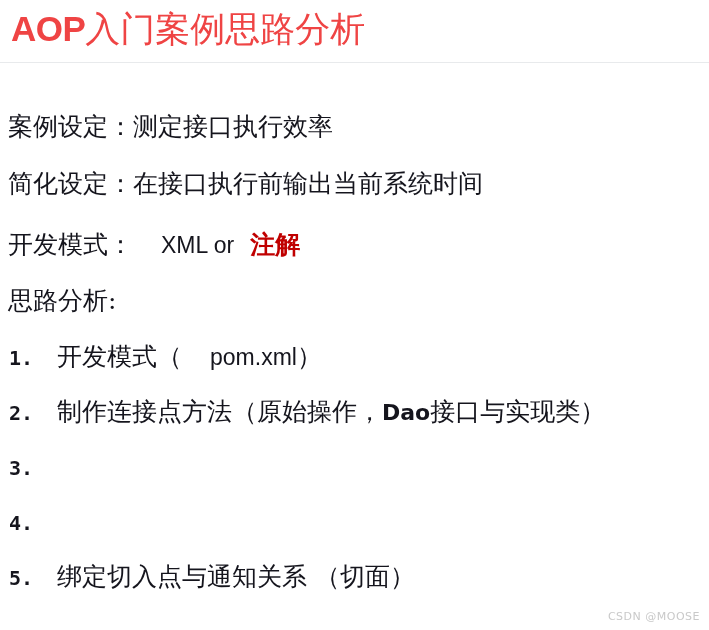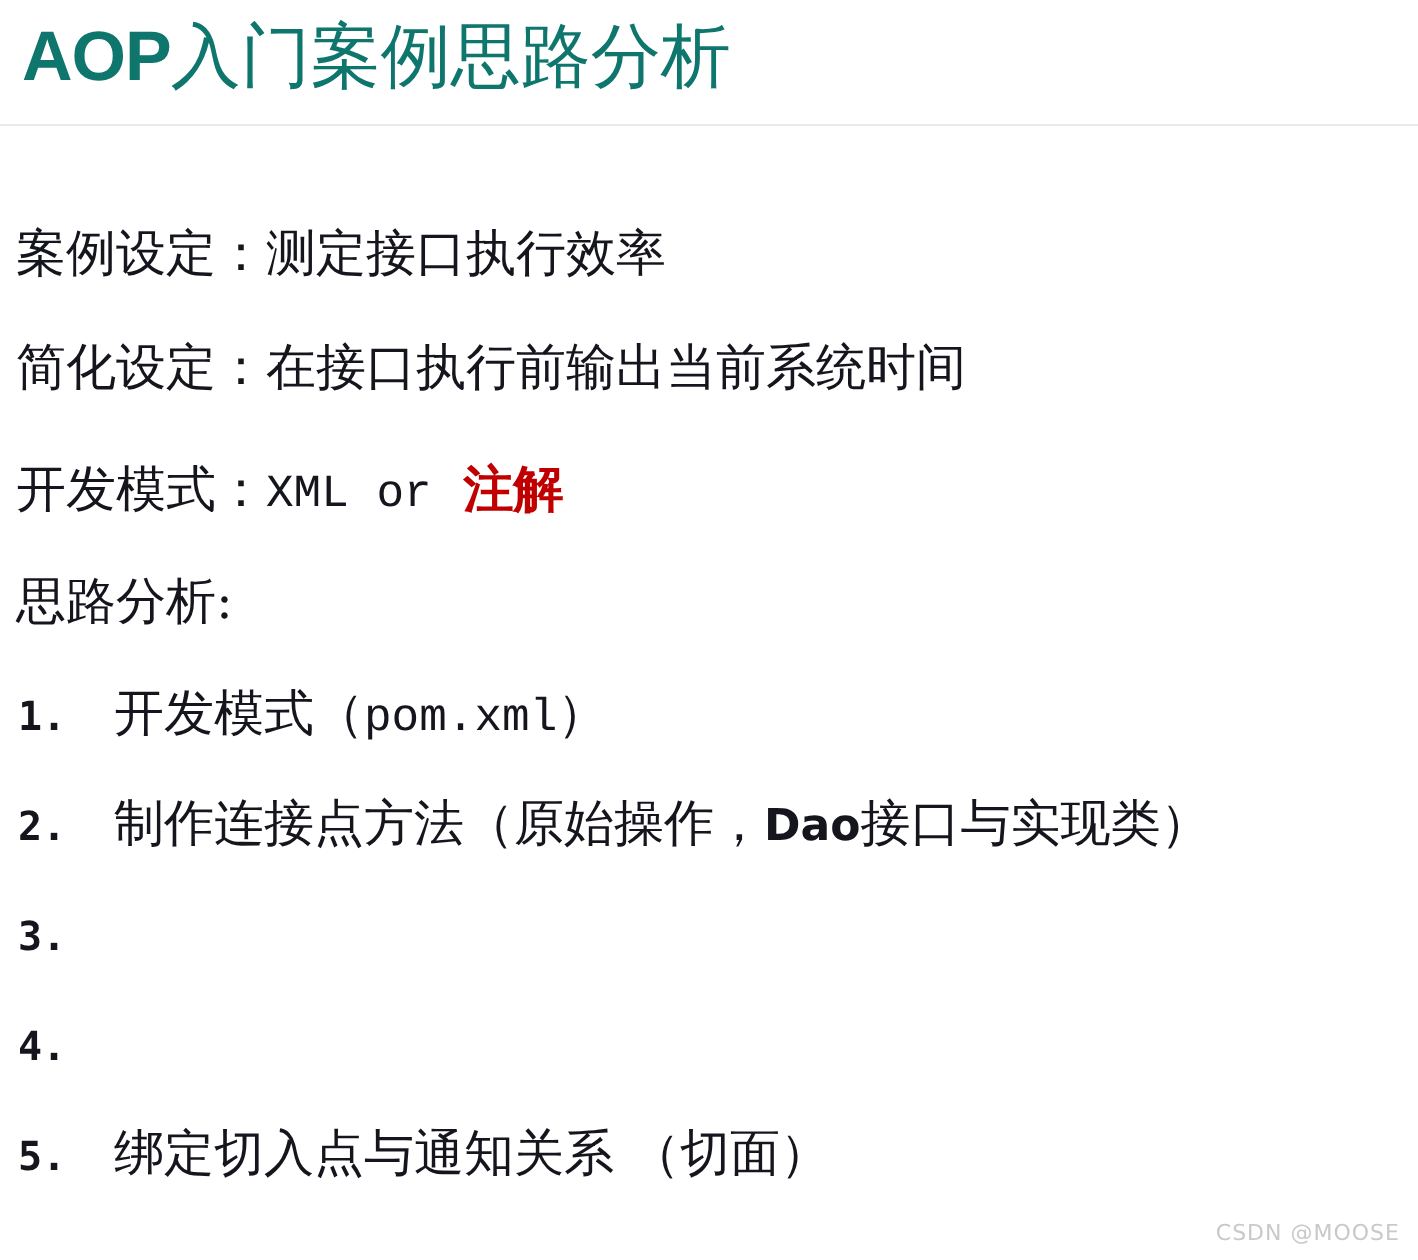--- a/index.html
+++ b/index.html
@@ -18,21 +18,21 @@
   }
 
   
   .doc-title {
     position: absolute;
     left: 11px;
     top: 6px;
     font-size: 35px;
     line-height: 46px;
     font-weight: 700;
-    color: #0f766e;
+    color: #ef4444;
     white-space: nowrap;
     letter-spacing: 0px;
   }
   .doc-title .latin {
     font-family: "Liberation Sans", "DejaVu Sans", sans-serif;
     font-weight: 700;
     letter-spacing: -0.5px;
   }
   .doc-title .cjk {
     font-family: "DejaVu Serif", "Liberation Serif", serif;
@@ -57,22 +57,23 @@
     font-family: "DejaVu Serif", "Liberation Serif", serif;
     color: #15151d;
     white-space: nowrap;
   }
   .para.p1 { top: 110px; }
   .para.p2 { top: 167px; }
   .para.p3 { top: 228px; }
   .para.p4 { top: 284px; }
 
   .mono {
-    font-family: Liberation Mono, monospace;
+    font-family: Liberation Sans, sans-serif;
     font-size: 23px;
+    margin-left: 28px;
   }
   .accent-red {
     color: #c00000;
     font-weight: 700;
     font-family: "DejaVu Serif", "Liberation Serif", serif;
     font-size: 25px;
   }
   .bold-sans {
     font-family: "DejaVu Sans", "Liberation Sans", sans-serif;
     font-weight: 700;

